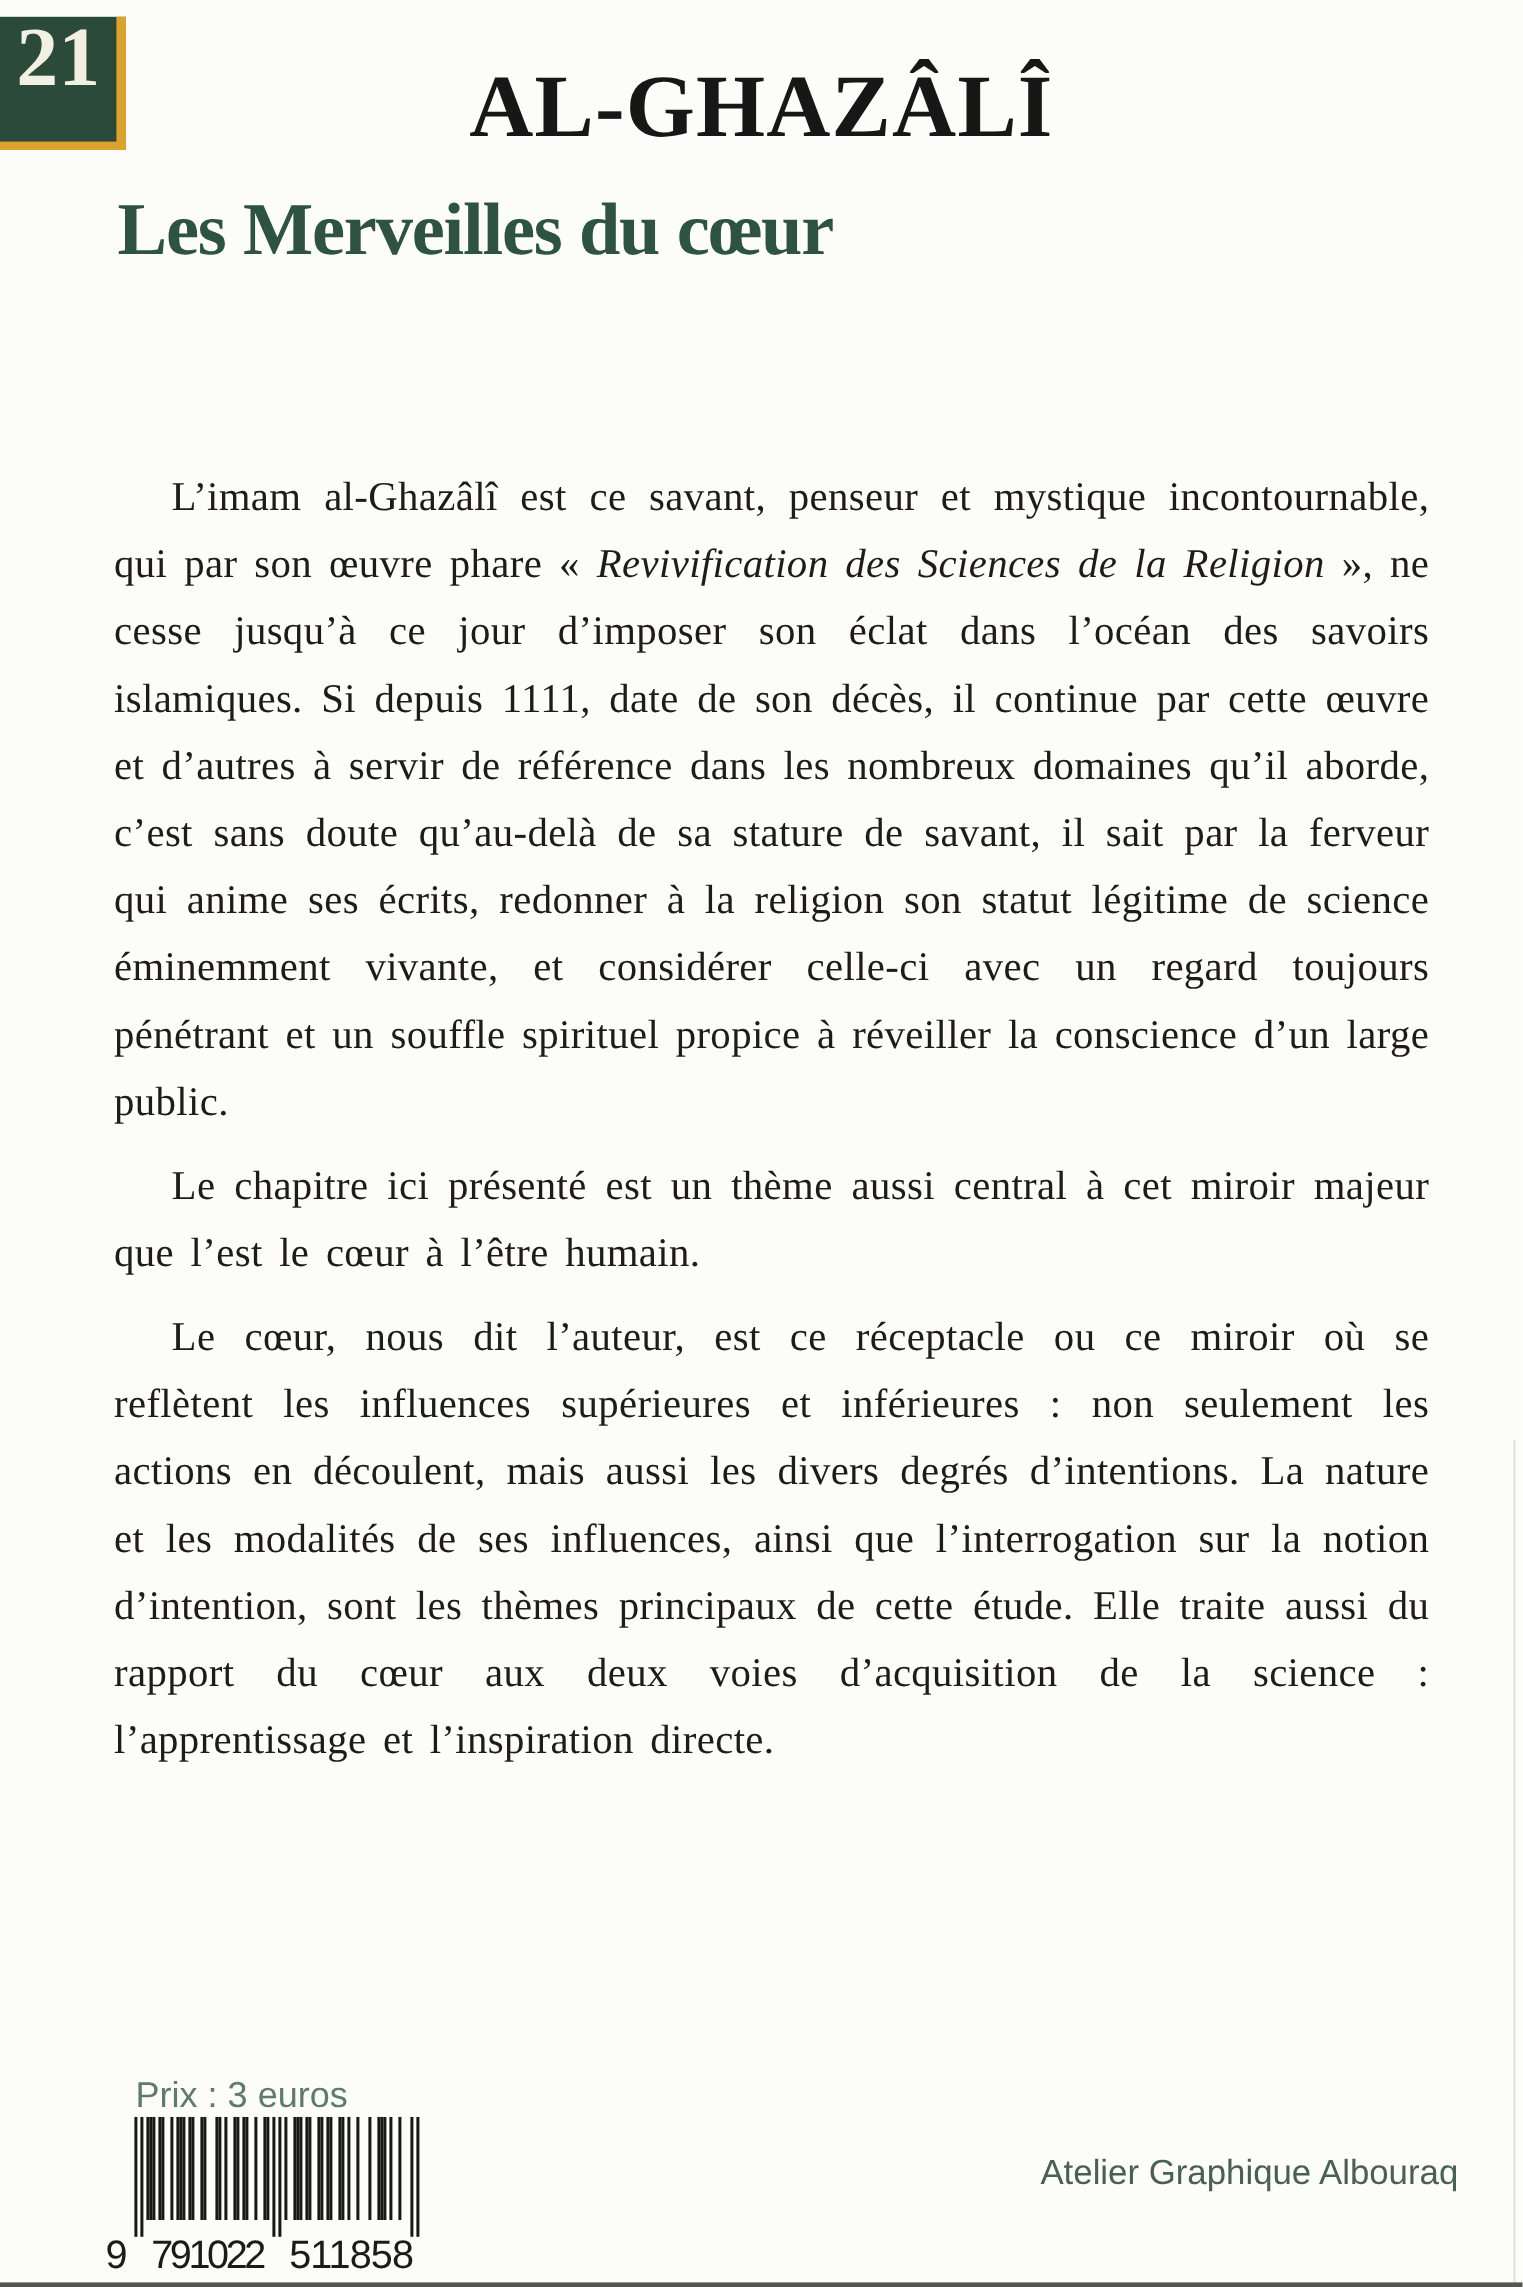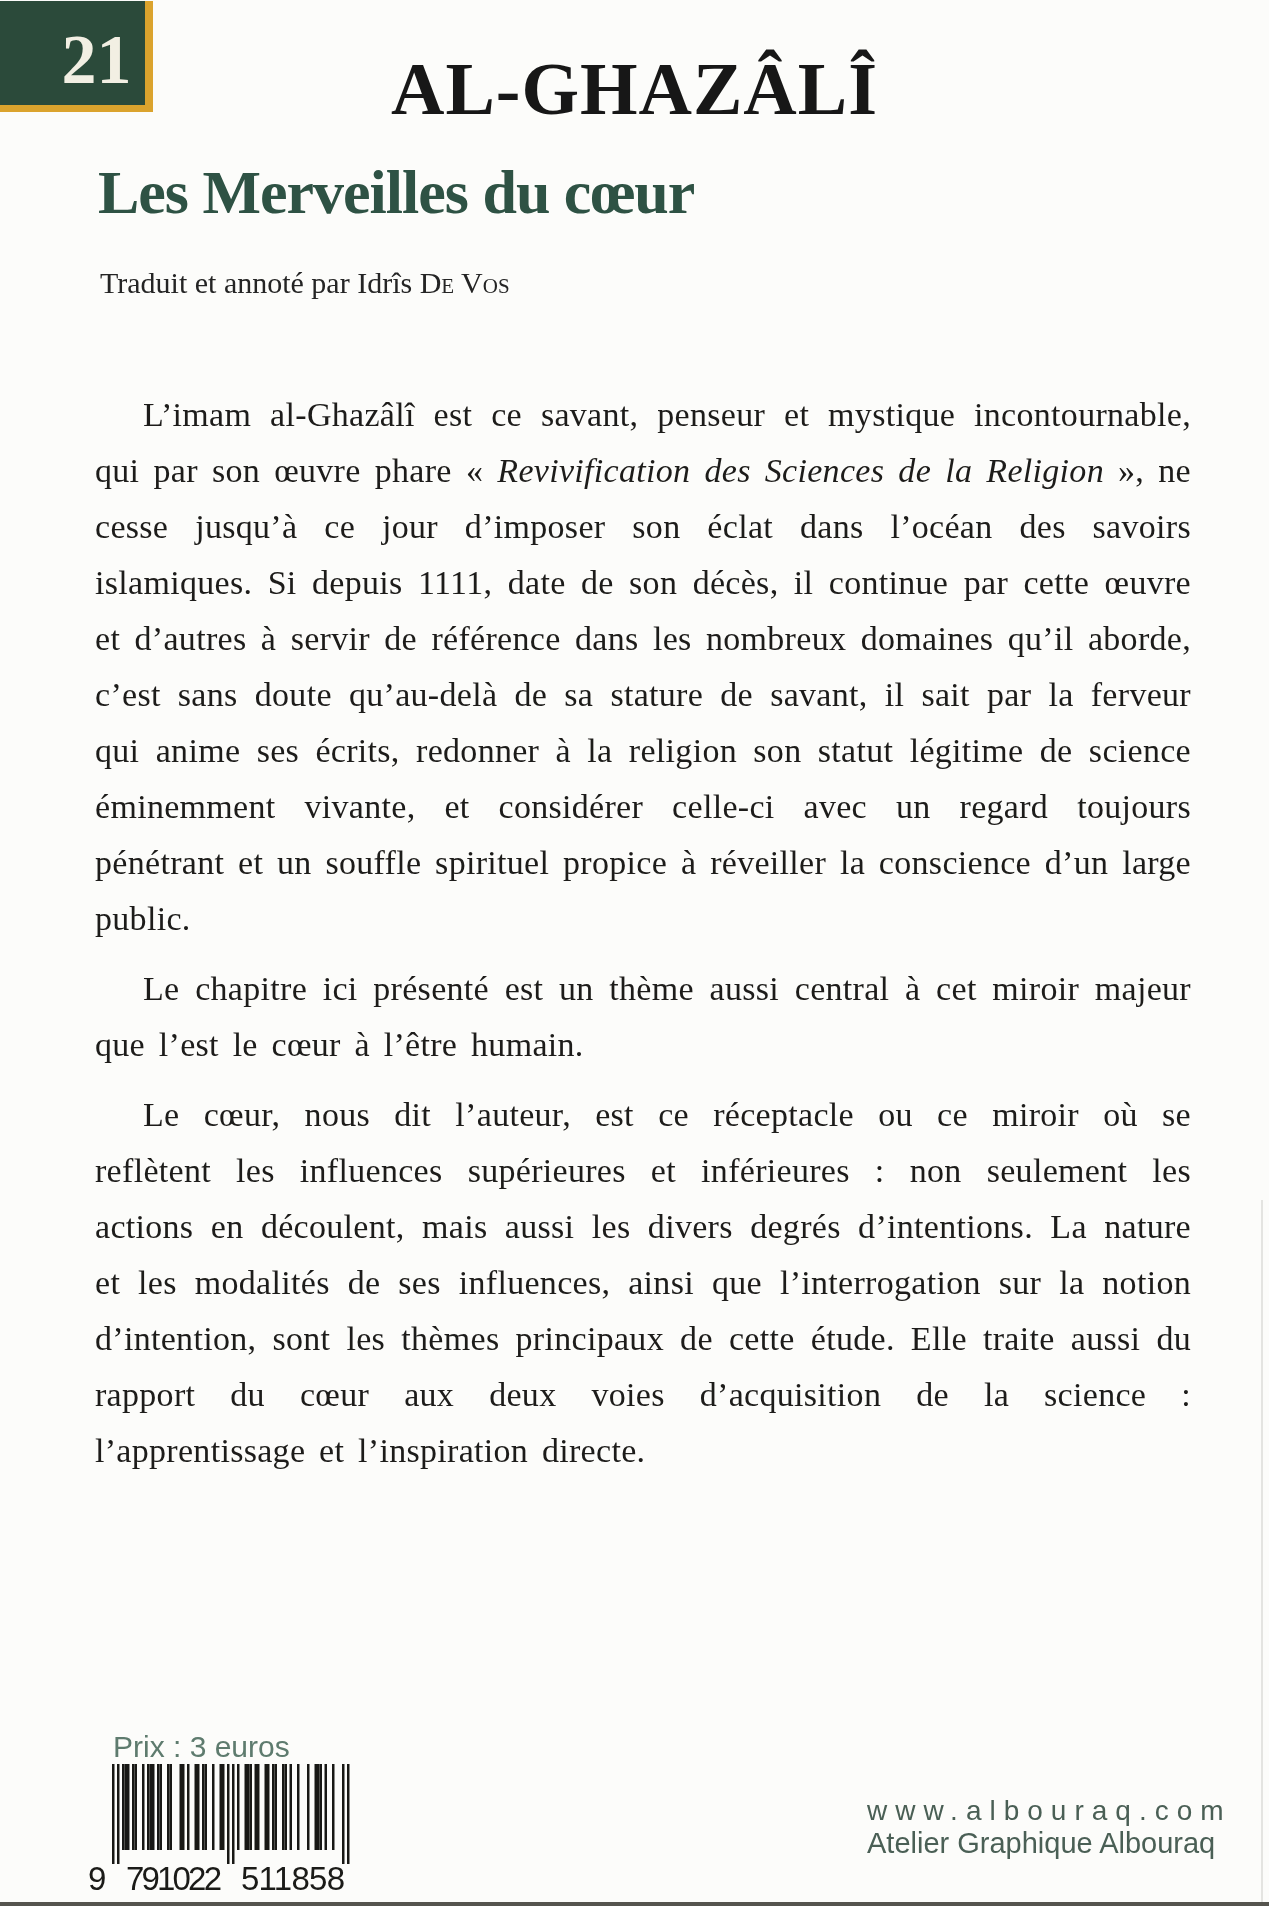--- a/index.html
+++ b/index.html
@@ -6,26 +6,26 @@
   .page{
     position:relative;
     width:1269px;height:1906px;
     background:var(--page_bg,#fcfcfa);
     font-family:"Liberation Serif",serif;
     overflow:hidden;
   }
 
   
   .badge{
-    position:absolute;left:0;top:1px;
+    position:absolute;left:0;top:14px;
     width:97px;height:104px;
     background:var(--badge_bg,#2b4a3a);
     border-right:8px solid var(--badge_border,#dba32d);
     border-bottom:7px solid var(--badge_border,#dba32d);
-    display:flex;align-items:flex-end;justify-content:center;padding-left:48px;
+    display:flex;align-items:flex-start;justify-content:center;
   }
   .badge-num{
     color:#f2efe3;font-size:70px;font-weight:bold;line-height:1;
     font-family:"Liberation Serif",serif;
     padding-bottom:10px;
   }
 
   
   .author{
     position:absolute;left:0;right:0;top:52px;
@@ -94,21 +94,20 @@
 <div class="page">
 
   <div class="badge">
     <span class="badge-num">21</span>
   </div>
 
   <div class="author">AL-GHAZÂLÎ</div>
 
   <div class="title">Les Merveilles du cœur</div>
 
-  <div class="translator"><span>Traduit et annoté par Idrîs </span><span class="sc">De Vos</span></div>
 
   <div class="body" id="synopsis">
       <p><span>L’imam al-Ghazâlî est ce savant, penseur et mystique incontournable, qui par son œuvre phare « </span><span class="it">Revivification des Sciences de la Religion</span><span> », ne cesse jusqu’à ce jour d’imposer son éclat dans l’océan des savoirs islamiques. Si depuis 1111, date de son décès, il continue par cette œuvre et d’autres à servir de référence dans les nombreux domaines qu’il aborde, c’est sans doute qu’au-delà de sa stature de savant, il sait par la ferveur qui anime ses écrits, redonner à la religion son statut légitime de science éminemment vivante, et considérer celle-ci avec un regard toujours pénétrant et un souffle spirituel propice à réveiller la conscience d’un large public.</span></p>
       <p><span>Le chapitre ici présenté est un thème aussi central à cet miroir majeur que l’est le cœur à l’être humain.</span></p>
       <p><span>Le cœur, nous dit l’auteur, est ce réceptacle ou ce miroir où se reflètent les influences supérieures et inférieures : non seulement les actions en découlent, mais aussi les divers degrés d’intentions. La nature et les modalités de ses influences, ainsi que l’interrogation sur la notion d’intention, sont les thèmes principaux de cette étude. Elle traite aussi du rapport du cœur aux deux voies d’acquisition de la science : l’apprentissage et l’inspiration directe.</span></p>
     </div>
 
   <div class="price">Prix : 3 euros</div>
 
   <div class="barcode">
@@ -162,20 +161,19 @@
         <rect x="36" y="0" width="2.5" height="86" fill="#181815"></rect>
         <rect x="31" y="0" width="2.5" height="100" fill="#181815"></rect>
         <rect x="26" y="0" width="2.5" height="100" fill="#181815"></rect>
       <text x="2" y="126">9</text>
       <text x="40" y="126" textLength="96" lengthAdjust="spacing">791022</text>
       <text x="155" y="126" textLength="104" lengthAdjust="spacing">511858</text>
     </svg>
   </div>
 
   <div class="publisher">
-    <div class="site">www.albouraq.com</div>
     <div class="studio">Atelier Graphique Albouraq</div>
   </div>
 
   <div class="scan-edge"></div>
   <div class="bottom-edge"></div>
 
 </div>
 
 </body></html>

